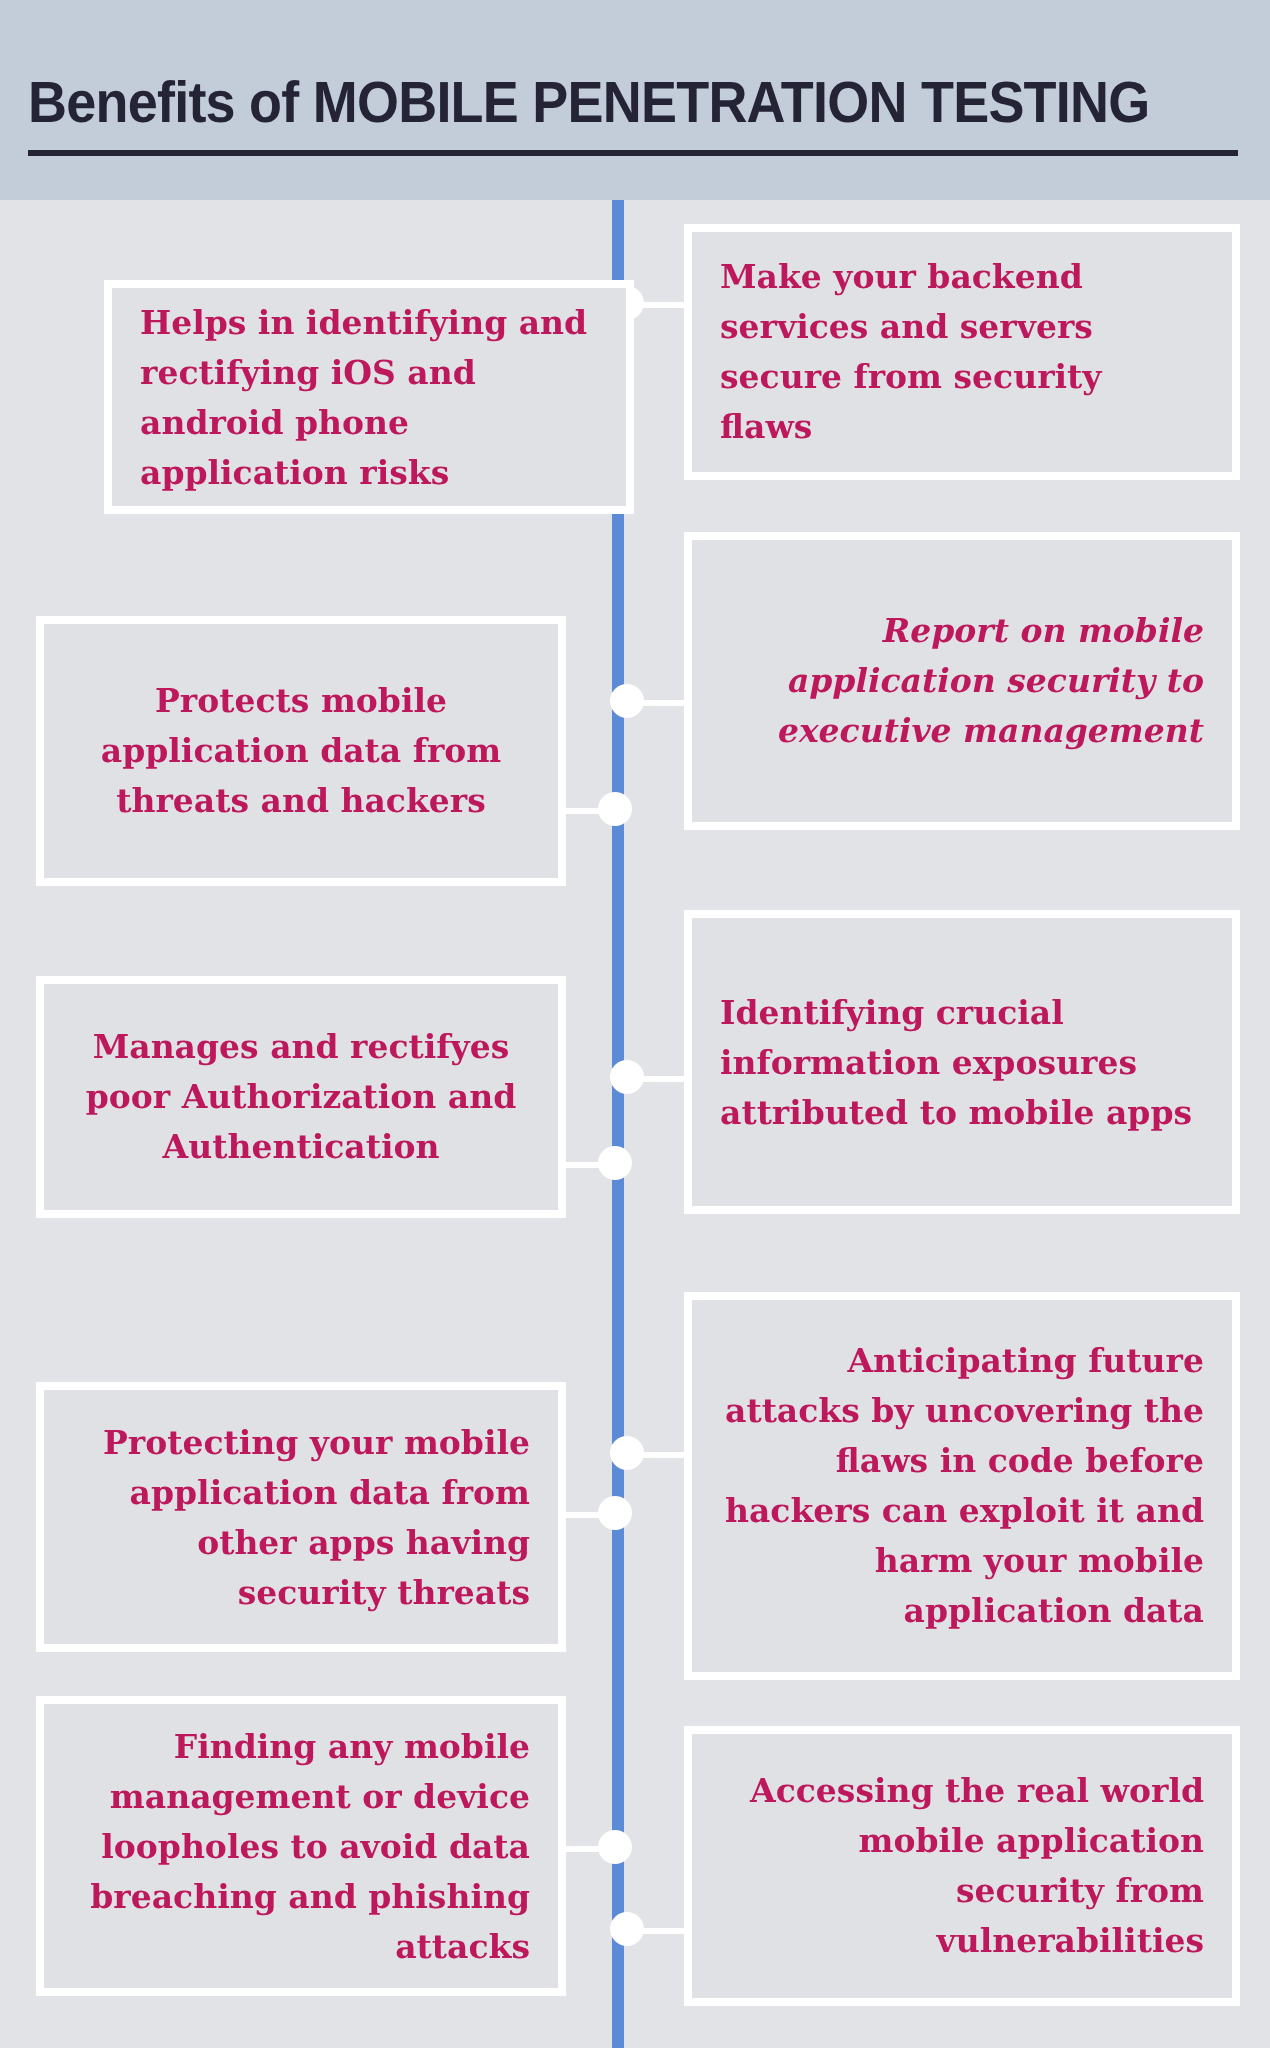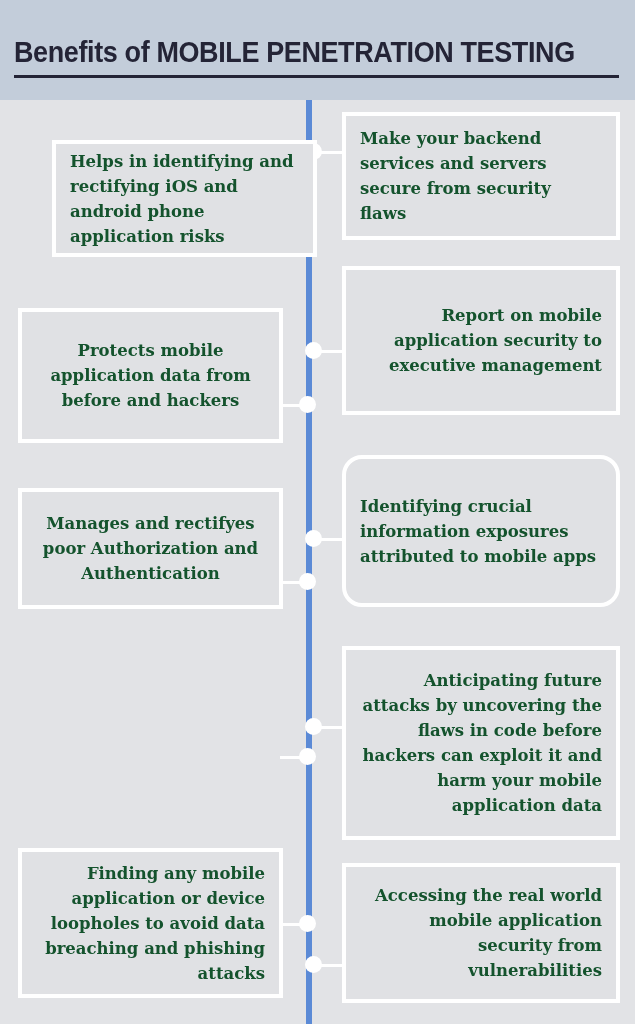--- a/index.html
+++ b/index.html
@@ -81,21 +81,21 @@
     border-radius: 50%;
     background: #ffffff;
   }
 
   
   .card {
     position: absolute;
     box-sizing: border-box;
     border: 4px solid #ffffff;
     background: #e0e1e4;
-    color: #14532d;
+    color: #be185d;
     font-family: "DejaVu Serif", serif;
     font-weight: bold;
     font-size: 16.5px;
     line-height: 25px;
     display: flex;
     flex-direction: column;
     justify-content: center;
     padding: 6px 14px;
   }
   .card.left  { left: 18px;  width: 265px; }
@@ -143,46 +143,49 @@
   <div class="connector" style="left:280px; top:823px; width:30px;"></div>
   <div class="node-dot" style="left:299px; top:815px;"></div>
 
   <div class="connector" style="left:312px; top:864px; width:32px;"></div>
   <div class="node-dot" style="left:305px; top:856px;"></div>
 
   <div class="card right align-left" style="top:12px; height:128px;">
     <div>Make your backend services and servers secure from security flaws</div>
   </div>
 
-  <div class="card right align-right" style="top:166px; height:149px;">
+  <div class="card right align-right" style="top:166px; height:149px;font-style:italic;">
     <div>Report on mobile application security to executive management</div>
   </div>
 
-  <div class="card right align-left" style="top:355px; height:152px;border-radius:20px;">
+  <div class="card right align-left" style="top:355px; height:152px;">
     <div>Identifying crucial information exposures attributed to mobile apps</div>
   </div>
 
   <div class="card right align-right" style="top:546px; height:194px;">
     <div>Anticipating future attacks by uncovering the flaws in code before hackers can  exploit it and harm your mobile application data</div>
   </div>
 
   <div class="card right align-right" style="top:763px; height:140px;justify-content:center;">
     <div>Accessing the real world mobile application security from vulnerabilities</div>
   </div>
 
   <div class="card left align-left" style="top:40px; height:117px;margin-left:34px;">
     <div>Helps in identifying and rectifying iOS and android  phone application risks</div>
   </div>
 
   <div class="card left align-center" style="top:208px; height:135px;">
-    <div>Protects mobile application data from before and hackers</div>
+    <div>Protects mobile application data from threats and hackers</div>
   </div>
 
   <div class="card left align-center" style="top:388px; height:121px;">
     <div>Manages and rectifyes poor Authorization and Authentication</div>
   </div>
 
+  <div class="card left align-right" style="top:591px; height:135px;">
+    <div>Protecting your mobile application data from other  apps having security threats</div>
+  </div>
 
   <div class="card left align-right" style="top:748px; height:150px;">
-    <div>Finding any mobile application or device loopholes to avoid data breaching and phishing attacks</div>
+    <div>Finding any mobile management or device loopholes to avoid data breaching and phishing attacks</div>
   </div>
 
 </div>
 
 </body></html>

